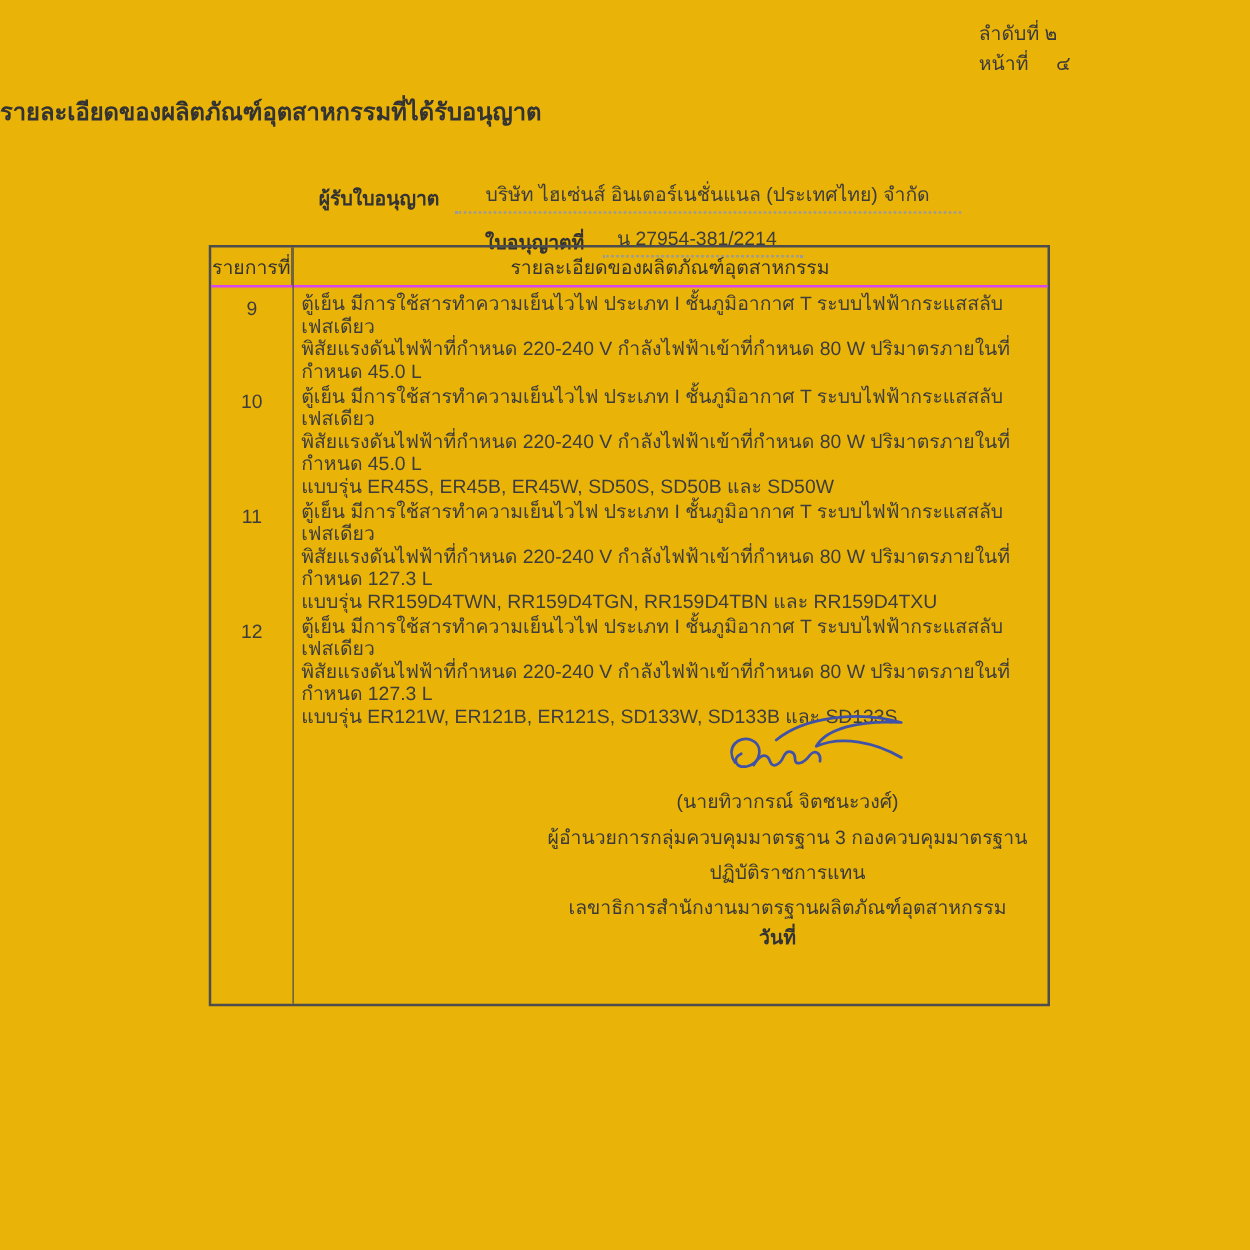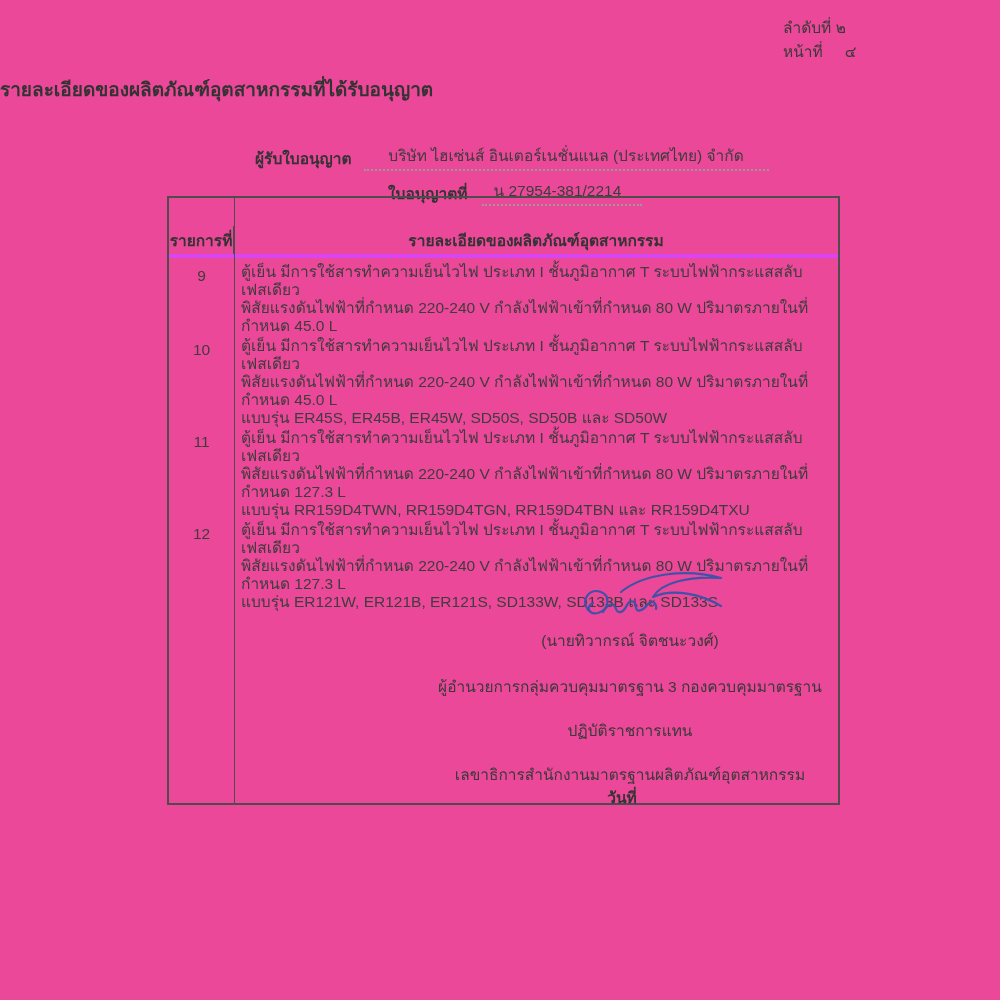--- a/index.html
+++ b/index.html
@@ -3,21 +3,21 @@
 <meta charset="utf-8">
 <style>
   * { margin: 0; padding: 0; box-sizing: border-box; }
   html, body { width: 1000px; height: 1000px; background: #ffffff; }
   body {
     font-family: "Liberation Sans", "DejaVu Sans", sans-serif;
     color: #3d3d3d;
     position: relative;
     font-size: 15.5px;
   }
-  .page { position: absolute; inset: 0; background: #ec4899; }
+  .page { position: absolute; inset: 0; background: #eab308; }
 
   
   .corner {
     position: absolute;
     left: 783px; top: 16px;
     line-height: 24px;
     font-size: 15.5px;
     color: #3a3a3a;
   }
   .corner .row2 { display: inline-block; }
@@ -52,25 +52,24 @@
 
   
   .table {
     position: absolute;
     left: 167px; top: 196px;
     width: 673px; height: 609px;
     border: 2px solid #4d4d4d;
   }
   .thead {
     display: flex;
-    border-bottom: 4px solid #d946ef;
+    border-bottom: 2px solid #d946ef;
     height: 32px;
-    font-weight: bold;
+    font-weight: normal;
     color: #333;
-    margin-top: 28px;
   }
   .col-no {
     width: 65px;
     flex: 0 0 65px;
     border-right: 1.5px solid #4d4d4d;
     text-align: center;
   }
   .thead .col-no, .thead .col-detail {
     display: flex; align-items: center; justify-content: center;
   }
@@ -97,21 +96,21 @@
   
   .sig-block {
     position: absolute;
     left: 405px; top: 570px;
     width: 450px;
     text-align: center;
     color: #3a3a3a;
   }
   .sig-svg { display: block; margin: 0 auto; }
   .sig-name { margin-top: 2px; }
-  .sig-line { margin-top: 24px; line-height: 20px; }
+  .sig-line { margin-top: 8px; line-height: 20px; }
   .date-row {
     display: flex;
     justify-content: center;
     align-items: center;
   }
   .date-label { font-weight: bold; color: #333; margin-right: 16px; }
   .date-value {
     border-bottom: 2px dotted #9a9a9a;
     min-width: 200px;
     text-align: center;

